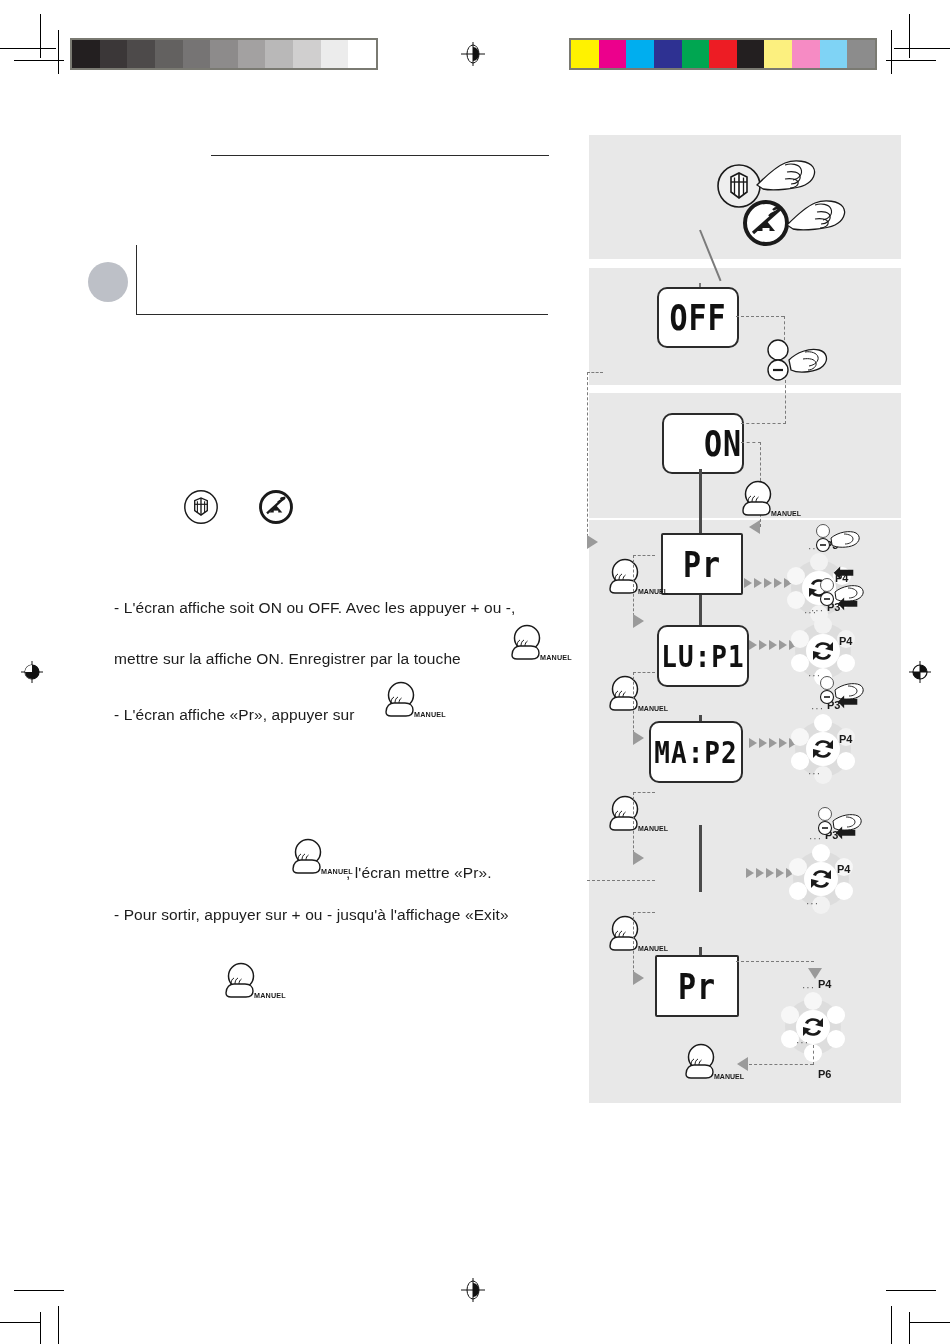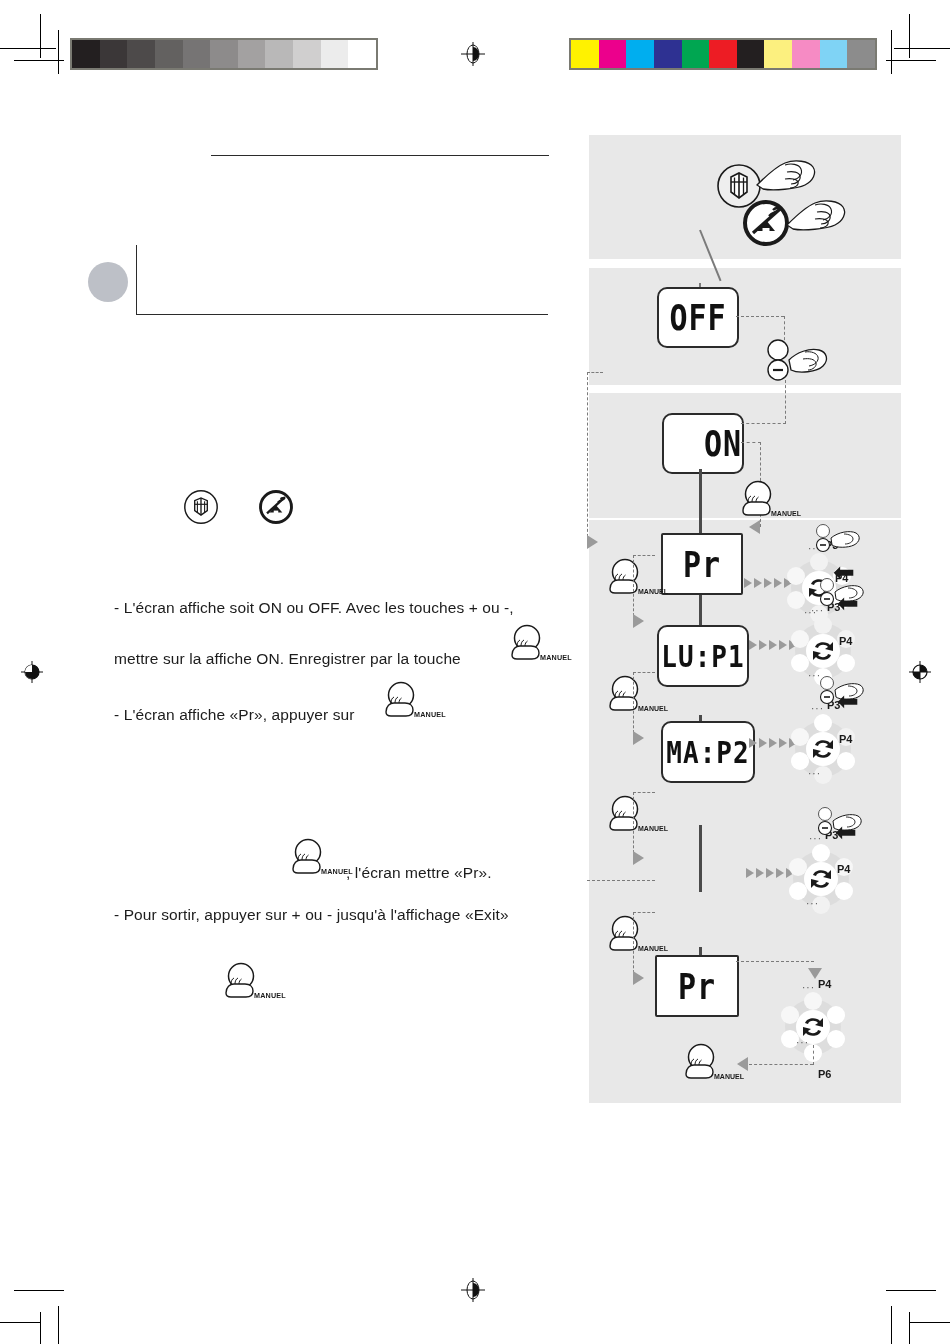--- a/index.html
+++ b/index.html
@@ -184,21 +184,21 @@
   <svg viewBox="0 0 40 40">
     <circle cx="20" cy="20" r="17.2" fill="none" stroke="#1a1a1a" stroke-width="3.2"></circle>
     <path d="M13 26 L20 18 L27 26 Z" fill="#1a1a1a"></path>
     <rect x="17.5" y="24" width="5" height="4" fill="#fff"></rect>
     <path d="M22 15 C25 12 28 12 29 11" stroke="#1a1a1a" stroke-width="2" fill="none"></path>
     <path d="M25 11 C27 9 29 10 30 10.5" stroke="#1a1a1a" stroke-width="2" fill="none"></path>
     <line x1="10" y1="27" x2="30" y2="9" stroke="#1a1a1a" stroke-width="2.6"></line>
   </svg>
 </div>
 
-<div class="para" style="left:114px;top:596px;">- L'écran affiche soit ON ou OFF. Avec les touches + ou -,</div>
+<div class="para" style="left:114px;top:596px;">- L'écran affiche soit ON ou OFF. Avec les appuyer + ou -,</div>
 <div class="para" style="left:114px;top:647px;">mettre sur la affiche ON. Enregistrer par la touche</div>
 <div class="manuel" style="left:505px;top:624px;">
   <svg viewBox="0 0 60 46" width="60" height="46">
     <circle cx="22" cy="14" r="12.5" fill="#fff" stroke="#1a1a1a" stroke-width="1.5"></circle>
     <path d="M7 31 C7 25 11 22 15 22 L26 22 C31 22 34 25 34 29 C34 33 31 35 27 35 L12 35 C9 35 7 34 7 31 Z" fill="#fff" stroke="#1a1a1a" stroke-width="1.4"></path>
     <path d="M12 22 C12 19 13 17 15 16" stroke="#1a1a1a" stroke-width="1" fill="none"></path>
     <path d="M16 22 C16 19 17 17 19 16" stroke="#1a1a1a" stroke-width="1" fill="none"></path>
     <path d="M20 22 C20 19.5 21 18 22.5 17" stroke="#1a1a1a" stroke-width="1" fill="none"></path>
     <text x="35" y="36" font-family="Liberation Sans, sans-serif" font-size="7.2" font-weight="700" fill="#1a1a1a" letter-spacing="0.2">MANUEL</text>
   </svg>
@@ -430,21 +430,21 @@
     <svg viewBox="0 0 56 34" width="56" height="34">
       <circle cx="9" cy="7" r="6.5" fill="#fff" stroke="#555" stroke-width="1"></circle>
       <circle cx="9" cy="21" r="6.5" fill="#fff" stroke="#1a1a1a" stroke-width="1.1"></circle>
       <line x1="6" y1="21" x2="12" y2="21" stroke="#1a1a1a" stroke-width="1.6"></line>
       <path d="M17 14 C24 8 36 6 42 9 C47 12 46 18 40 21 C34 24 22 24 18 21 Z" fill="#fff" stroke="#1a1a1a" stroke-width="1"></path>
       <path d="M30 10 C35 10 39 12 39 15 C39 18 35 20 31 20" stroke="#1a1a1a" stroke-width="0.9" fill="none"></path>
     </svg>
   </div>
   <div class="retarrow" style="left:248px;top:455px;">⬅</div>
 
-  <div class="lcd round" style="left:72px;top:586px;width:90px;height:58px;">
+  <div class="lcd round" style="left:60px;top:586px;width:90px;height:58px;">
     <span style="font-size:26px;">MA:P2</span>
   </div>
   <div class="manuel" style="left:14px;top:660px;">
     <svg viewBox="0 0 60 46" width="60" height="46">
       <circle cx="22" cy="14" r="12.5" fill="#fff" stroke="#1a1a1a" stroke-width="1.5"></circle>
       <path d="M7 31 C7 25 11 22 15 22 L26 22 C31 22 34 25 34 29 C34 33 31 35 27 35 L12 35 C9 35 7 34 7 31 Z" fill="#fff" stroke="#1a1a1a" stroke-width="1.4"></path>
       <path d="M12 22 C12 19 13 17 15 16" stroke="#1a1a1a" stroke-width="1" fill="none"></path>
       <path d="M16 22 C16 19 17 17 19 16" stroke="#1a1a1a" stroke-width="1" fill="none"></path>
       <path d="M20 22 C20 19.5 21 18 22.5 17" stroke="#1a1a1a" stroke-width="1" fill="none"></path>
       <text x="35" y="36" font-family="Liberation Sans, sans-serif" font-size="7" font-weight="700" fill="#1a1a1a">MANUEL</text>

